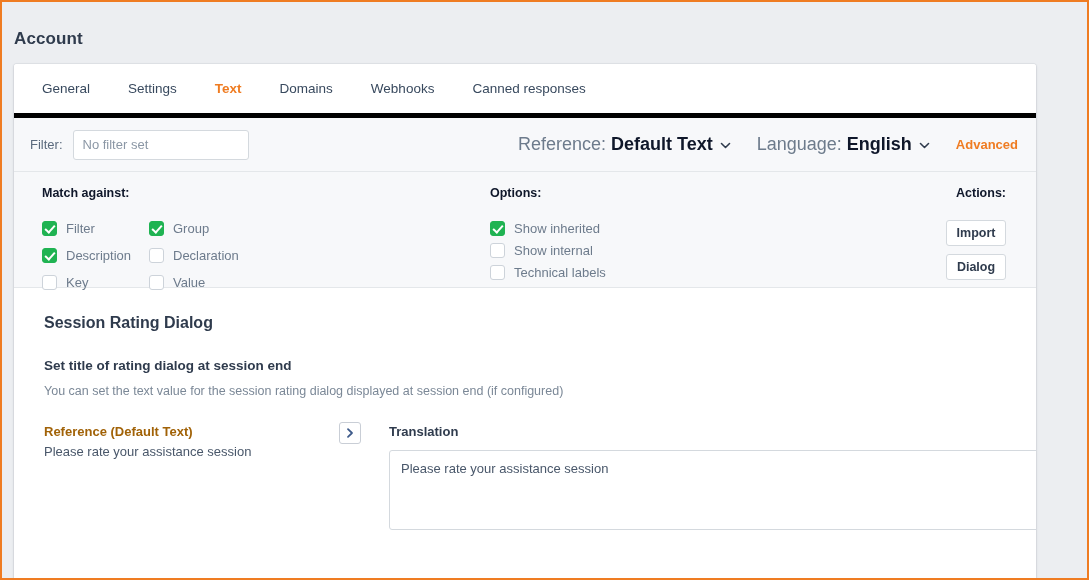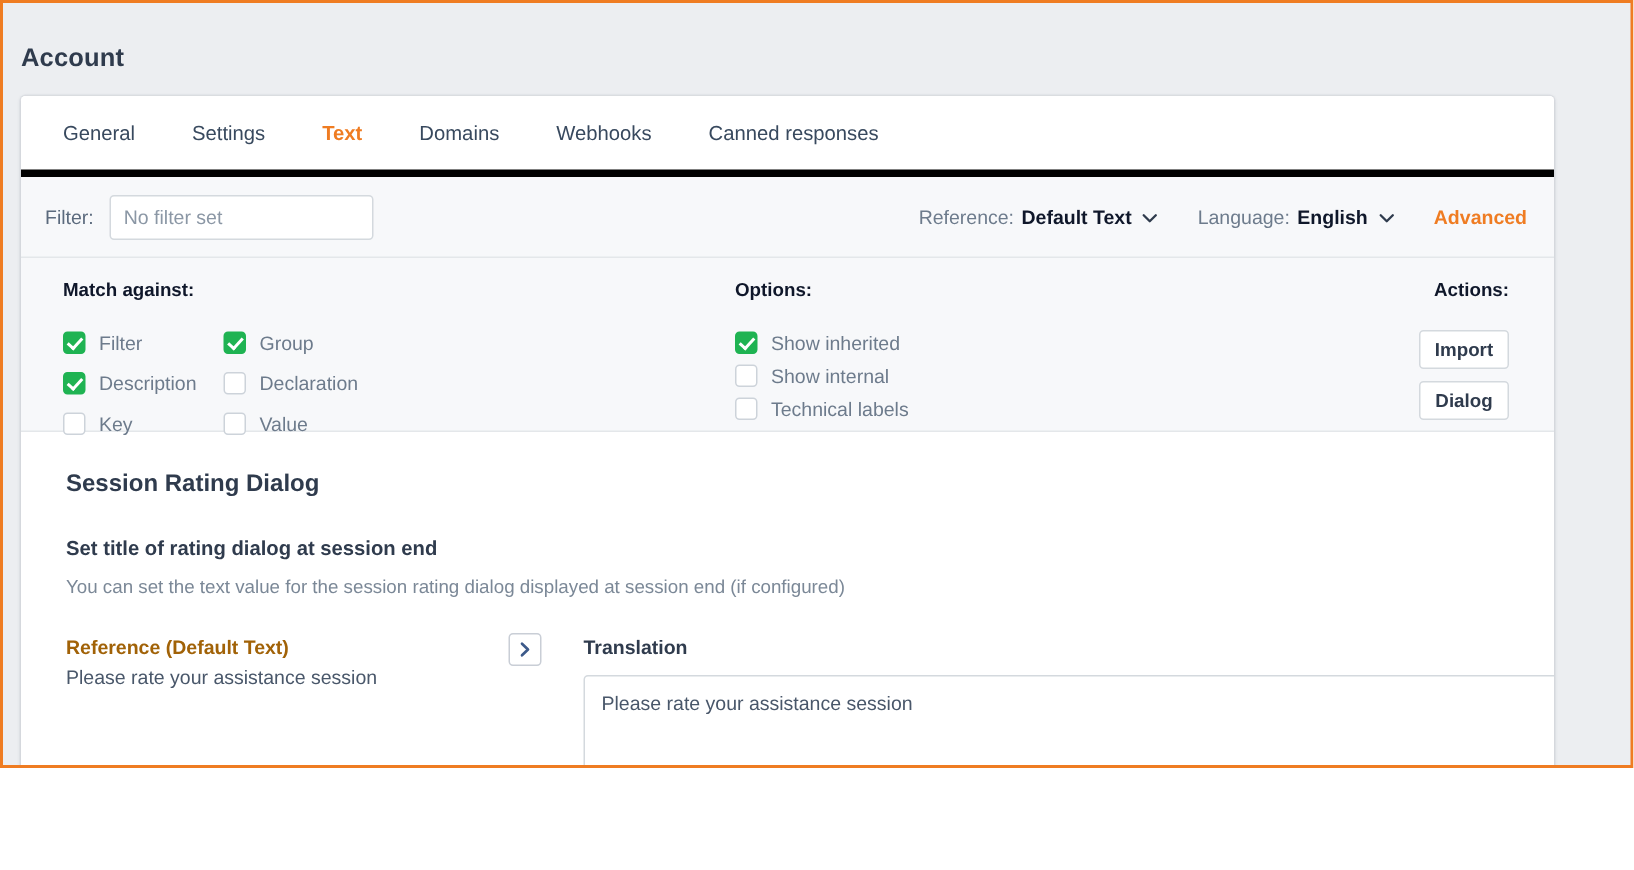--- a/index.html
+++ b/index.html
@@ -11,21 +11,21 @@
     width: 1089px;
     height: 580px;
     overflow: hidden;
     font-family: "Liberation Sans", sans-serif;
     background: #ffffff;
   }
 
   #viewport {
     position: relative;
     width: 1089px;
-    height: 512px;
+    height: 580px;
     border: 2px solid #ef7c22;
     background: #eceef1;
     overflow: hidden;
   }
 
   
   .page-title {
     position: absolute;
     left: 12px;
     top: 27px;
@@ -100,21 +100,21 @@
 
   .filterbar-right {
     margin-left: auto;
     display: flex;
     align-items: center;
     gap: 0px;
   }
   .dropdown {
     display: flex;
     align-items: center;
-    font-size: 13px;
+    font-size: 18px;
     cursor: pointer;
     margin-right: 26px;
     white-space: nowrap;
   }
   .dd-prefix { color: #6d7b8c; margin-right: 5px; }
   .dd-value  { color: #0f172a; font-weight: bold; }
   .chev {
     display: inline-block;
     margin-left: 7px;
     width: 11px;

